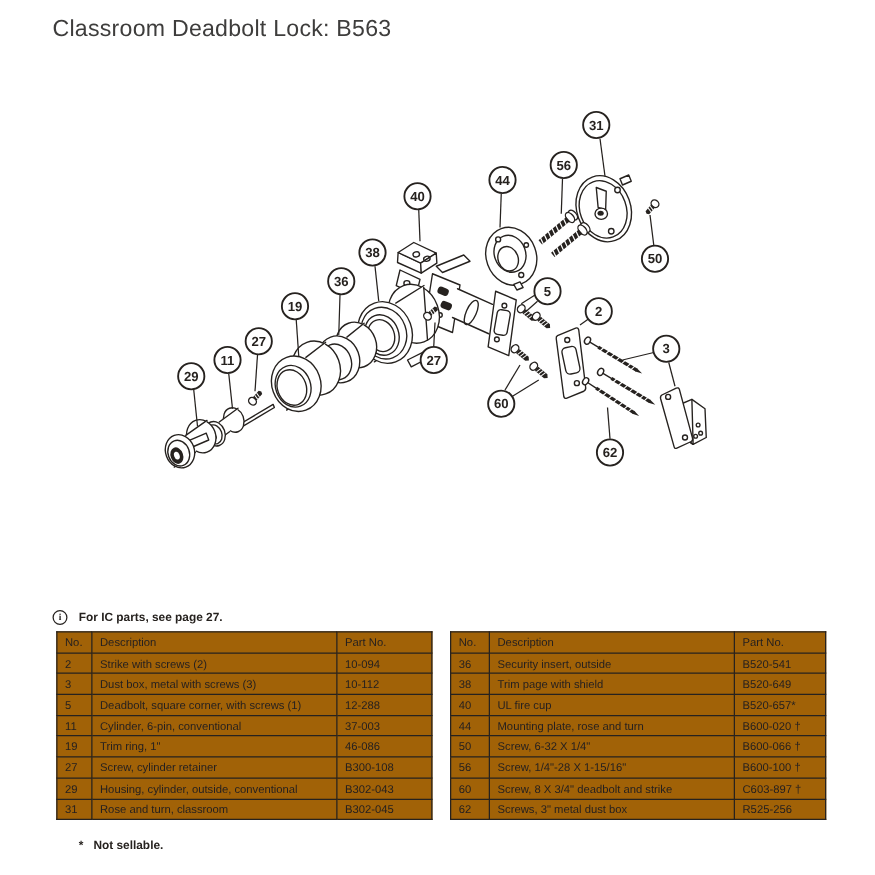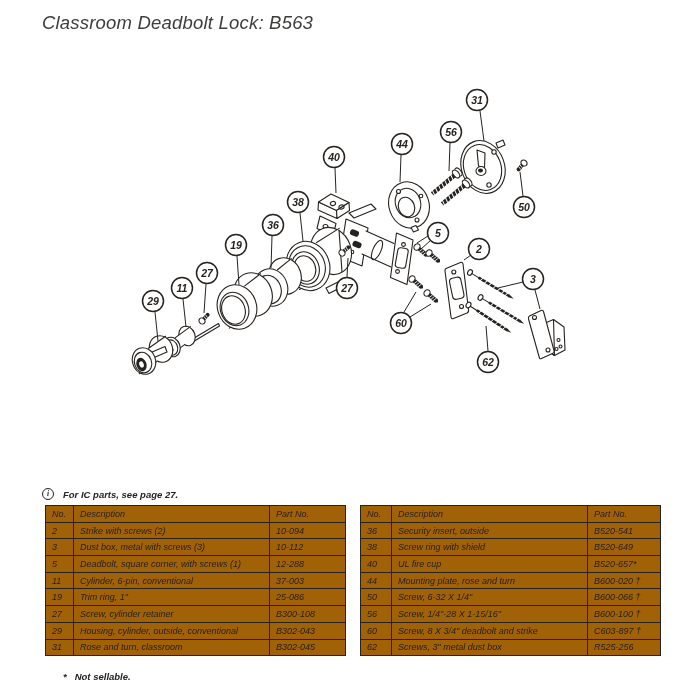--- a/index.html
+++ b/index.html
@@ -1,17 +1,17 @@
 <!DOCTYPE html>
 <html><head>
 <meta charset="utf-8">
 <style>
   html,body{margin:0;padding:0;background:#fff;}
   #page{position:relative;width:700px;height:700px;background:#ffffff;
-        font-family:"Liberation Sans",sans-serif;color:#231f20;overflow:hidden;font-style:italic;}
+        font-family:"Liberation Sans",sans-serif;color:#231f20;overflow:hidden;}
   #page-title{position:absolute;left:42px;top:12px;font-size:18.5px;line-height:22px;
         font-weight:400;color:#3e3d3c;letter-spacing:.2px;}
   #diagram-svg{position:absolute;left:0;top:0;width:700px;height:700px;}
   .ln{fill:none;stroke:#26221f;stroke-width:1.1;stroke-linecap:round;stroke-linejoin:round;}
   .wh{fill:#ffffff;stroke:#26221f;stroke-width:1.1;stroke-linecap:round;stroke-linejoin:round;}
   .whn{fill:#ffffff;stroke:none;}
   .dk{fill:#26221f;stroke:none;}
   .callout-circle{fill:#ffffff;stroke:#26221f;stroke-width:1.5;}
   .callout-num{font-family:"Liberation Sans",sans-serif;font-size:10.5px;font-weight:700;
         fill:#26221f;text-anchor:middle;}
@@ -330,21 +330,21 @@
           <td>12-288</td>
         </tr>
         <tr>
           <td>11</td>
           <td>Cylinder, 6-pin, conventional</td>
           <td>37-003</td>
         </tr>
         <tr>
           <td>19</td>
           <td>Trim ring, 1"</td>
-          <td>25-086</td>
+          <td>46-086</td>
         </tr>
         <tr>
           <td>27</td>
           <td>Screw, cylinder retainer</td>
           <td>B300-108</td>
         </tr>
         <tr>
           <td>29</td>
           <td>Housing, cylinder, outside, conventional</td>
           <td>B302-043</td>
@@ -369,21 +369,21 @@
           <td>Description</td>
           <td>Part No.</td>
         </tr>
         <tr>
           <td>36</td>
           <td>Security insert, outside</td>
           <td>B520-541</td>
         </tr>
         <tr>
           <td>38</td>
-          <td>Screw ring with shield</td>
+          <td>Trim page with shield</td>
           <td>B520-649</td>
         </tr>
         <tr>
           <td>40</td>
           <td>UL fire cup</td>
           <td>B520-657*</td>
         </tr>
         <tr>
           <td>44</td>
           <td>Mounting plate, rose and turn</td>

